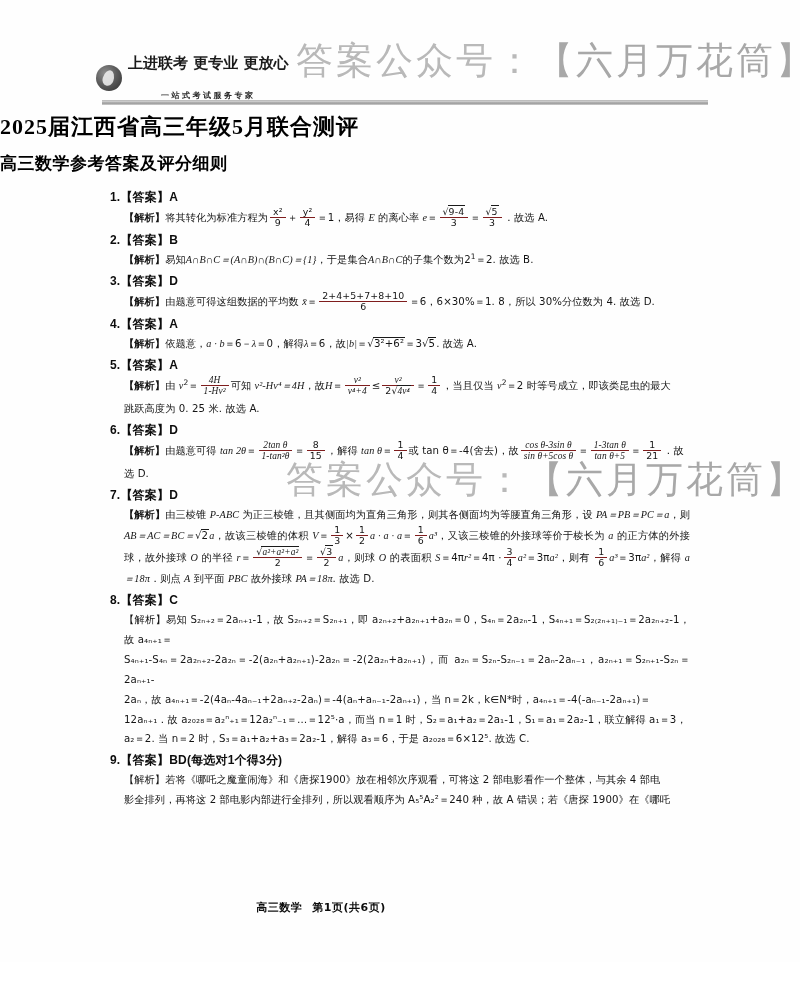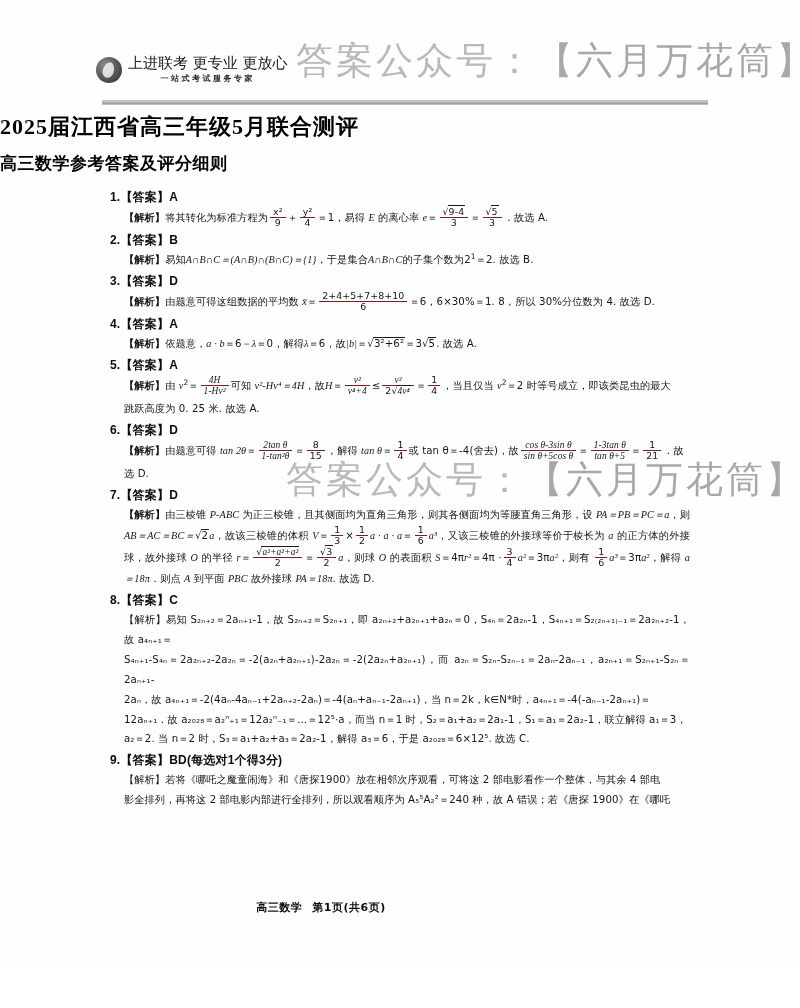--- a/index.html
+++ b/index.html
@@ -71,32 +71,32 @@
     width: 11px; height: 16px;
     border-radius: 50% 50% 50% 50% / 60% 60% 40% 40%;
     background: #f2f2f2;
     transform: rotate(18deg);
     opacity: .85;
   }
   .logo-text { line-height: 1; }
   .logo-main {
     font-family: "DejaVu Sans", "Liberation Sans", sans-serif;
     font-size: 15px;
-    font-weight: normal;
+    font-weight: bold;
     color: #1a1a1a;
     letter-spacing: 0px;
     white-space: nowrap;
   }
   .logo-sub {
     font-family: Liberation Mono, monospace;
     font-size: 8px;
     font-weight: bold;
     color: #2a2a2a;
     letter-spacing: 2.5px;
-    margin-top: 4px;
+    margin-top: 21px;
     text-align: center;
     white-space: nowrap;
   }
   .header-rule {
     position: absolute;
     left: 6px; top: 44px;
     width: 606px;
     height: 4px;
     background: linear-gradient(to bottom, #d8d8d8, #9a9a9a 55%, #cfcfcf);
     border-top: 1px solid #bdbdbd;

